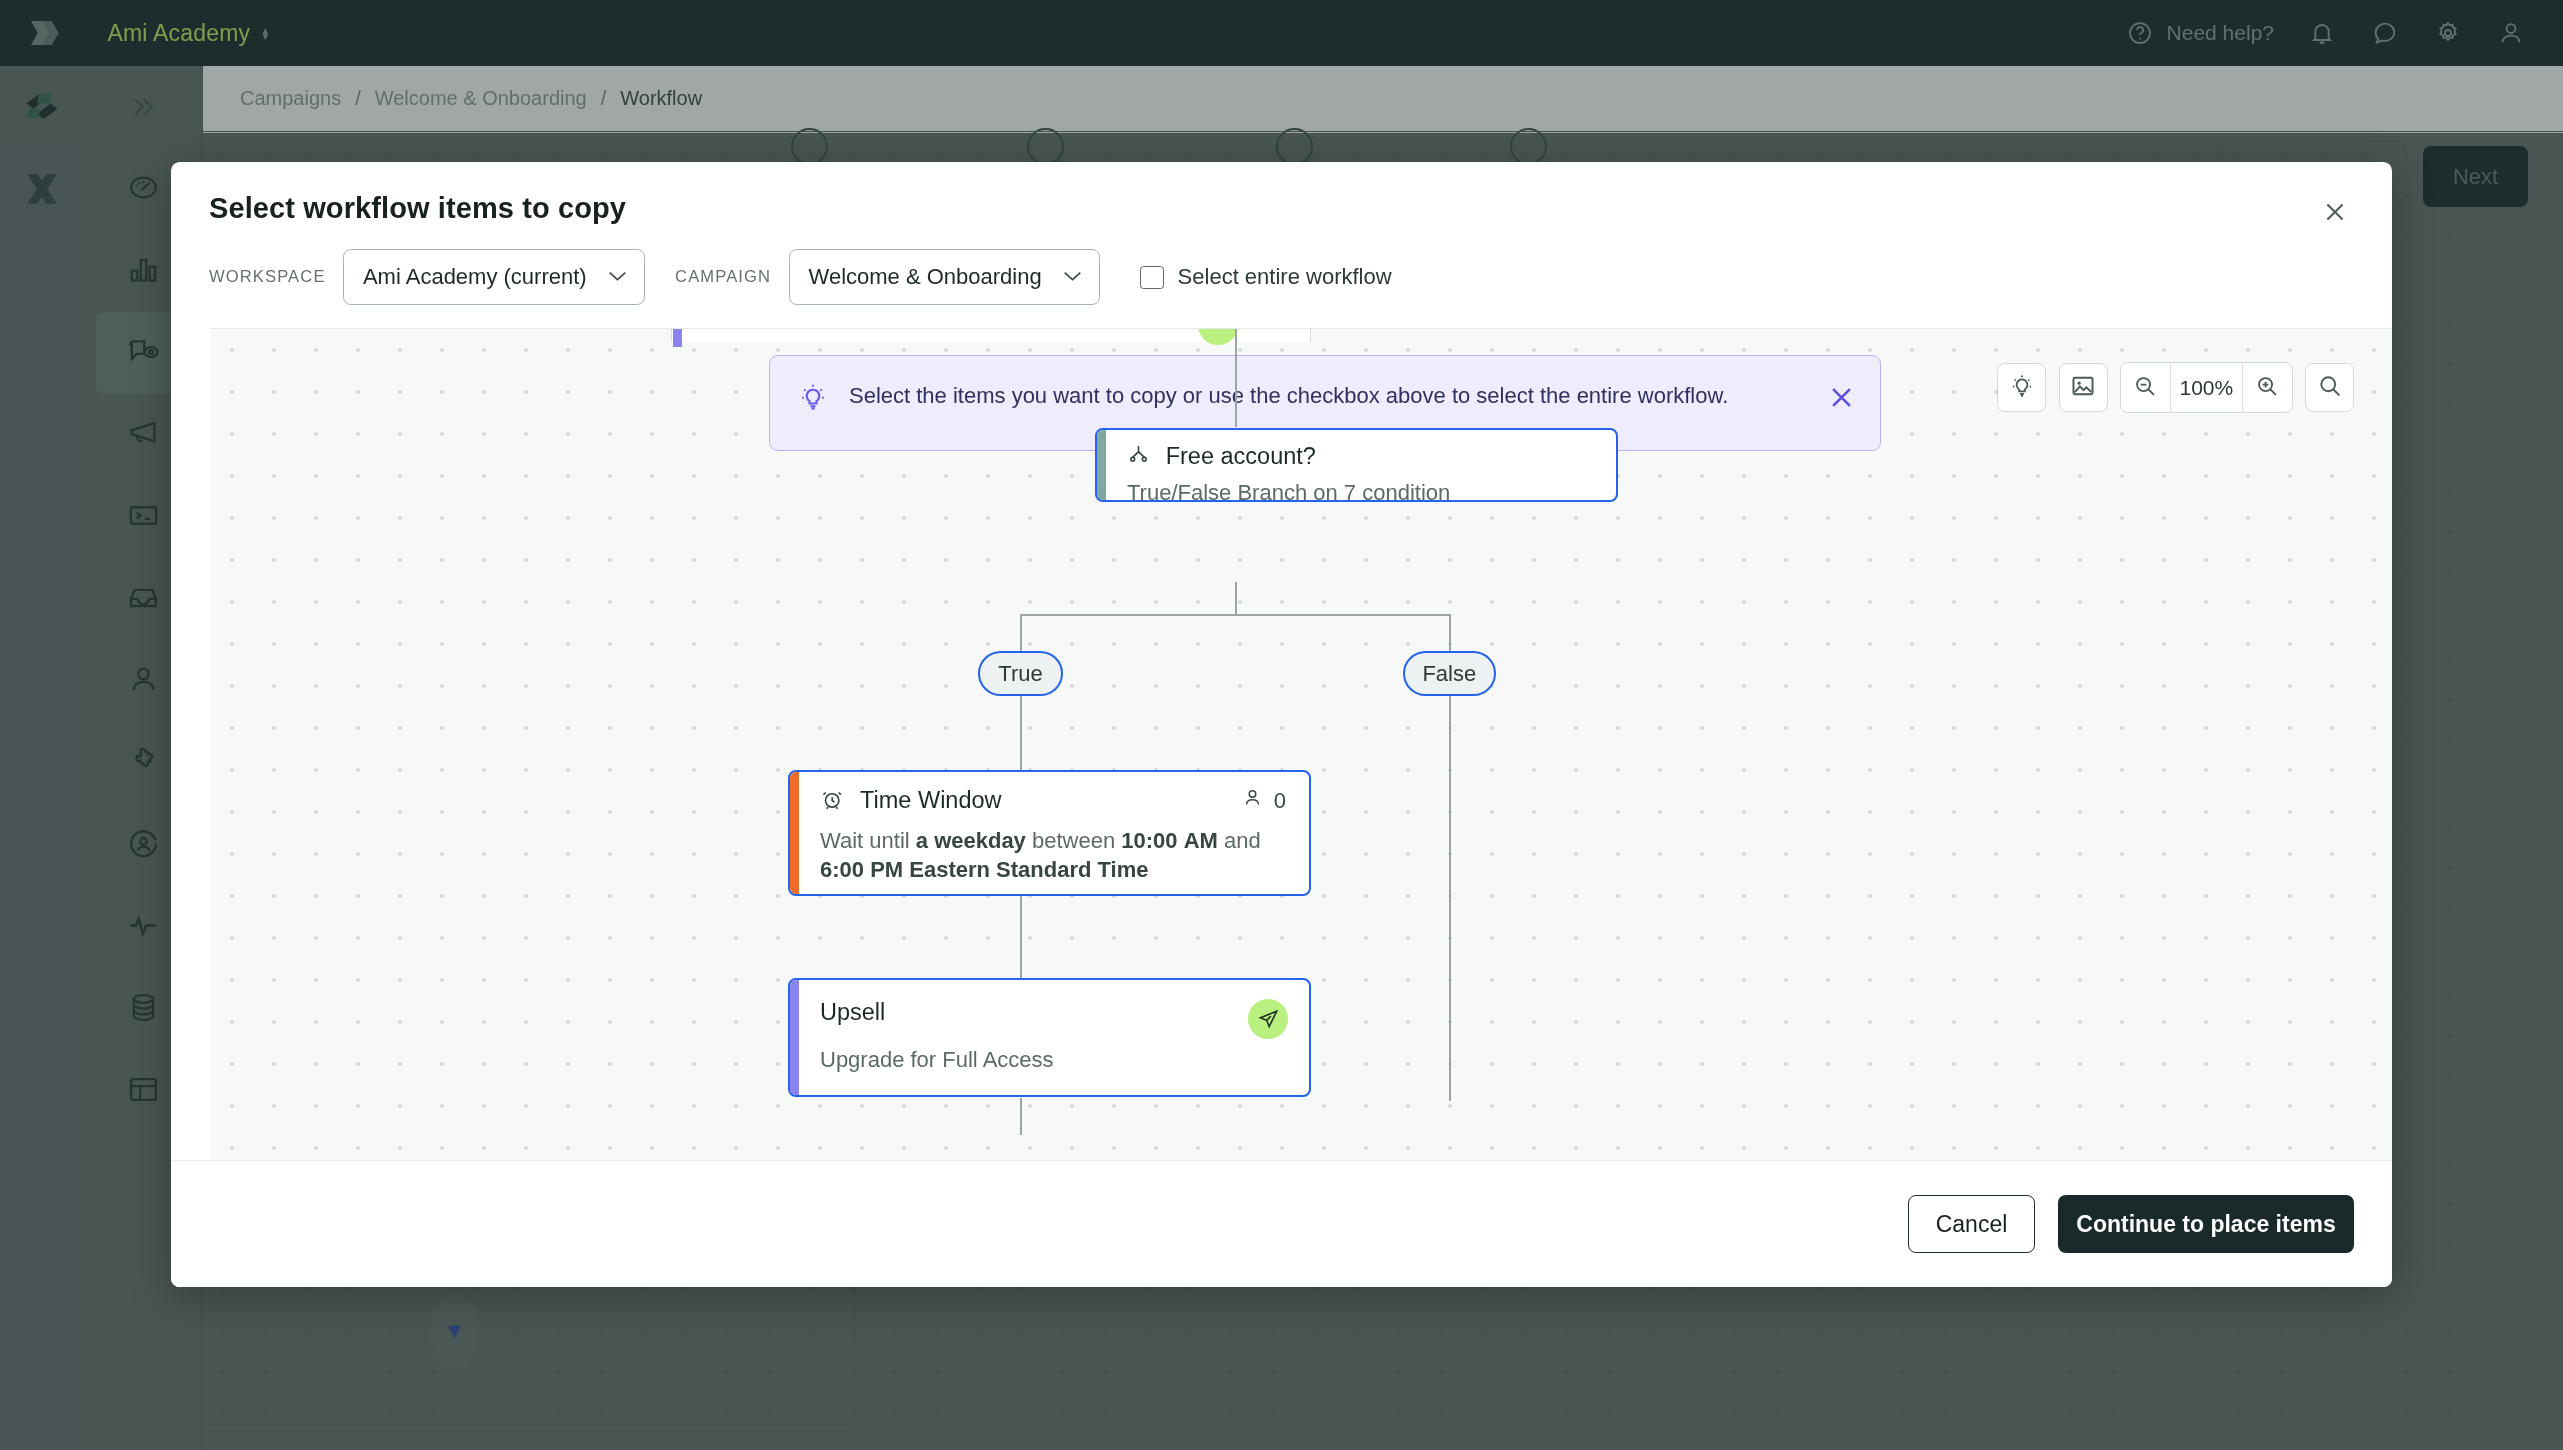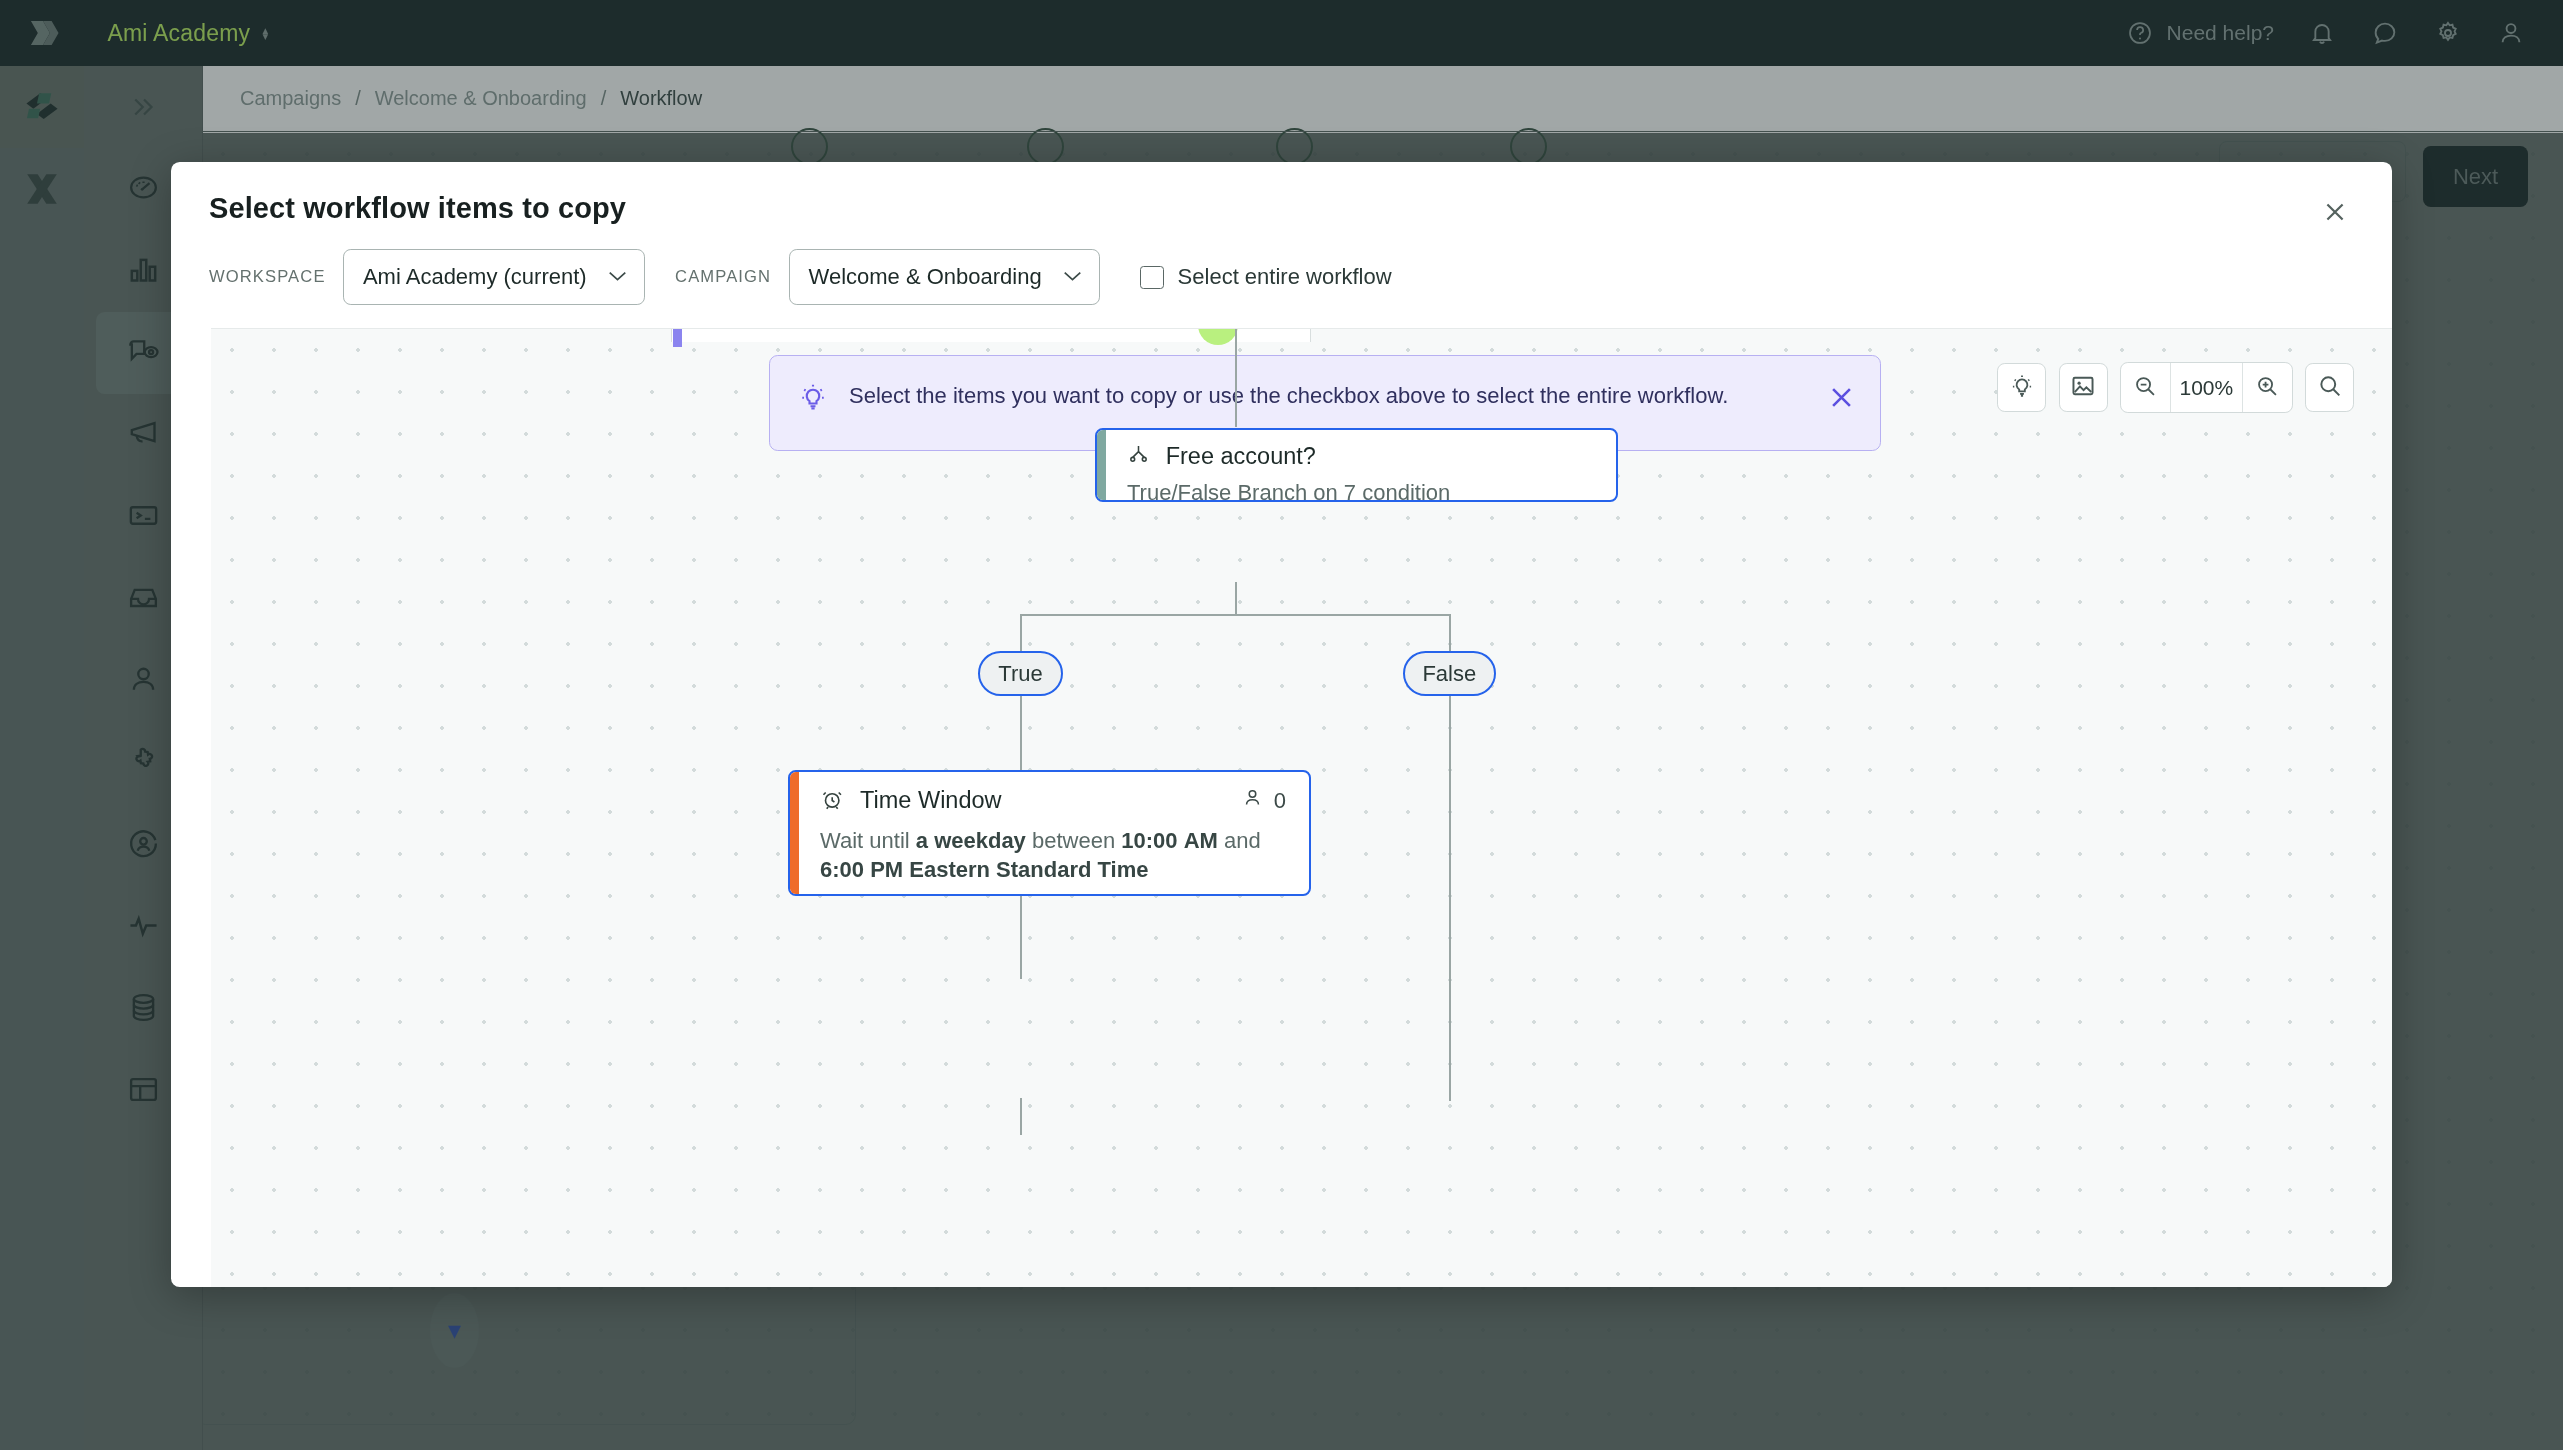--- a/index.html
+++ b/index.html
@@ -496,16 +496,33 @@
                   <path d="M5.8 19.4c0-3.3 2.8-5 6.2-5s6.2 1.7 6.2 5"></path>
                 </svg>
             </span>
             <span>0</span>
           </span>
         </div>
         <div class="nsub" style="margin-top:10.5px;">Wait until <b>a weekday</b> between <b>10:00&nbsp;AM</b> and <b>6:00&nbsp;PM Eastern Standard Time</b></div>
       </div>
     </div>
 
-  </div>
-
+    <div class="node" style="left:577px;top:649px;width:523px;height:119px;">
+      <div class="accent" style="background:#8b84ef;"></div>
+      <div class="sendbadge">
+        <svg width="23" height="23" viewBox="0 0 24 24" fill="none" stroke="#1f3022" stroke-width="1.7">
+            <path d="M20.5 3.5L3.6 10.2l6.5 2.6 2.6 6.5z"></path>
+            <path d="M10.1 12.8l4.4-4.4"></path>
+          </svg>
+      </div>
+      <div class="inner" style="padding:19px 23px 17.4px 30px;">
+        <div class="ntitle">Upsell</div>
+        <div class="nsub" style="margin-top:19px;">Upgrade for Full Access</div>
+      </div>
+    </div>
+  </div>
+
+  <div class="m-foot">
+    <div class="btn-ghost">Cancel</div>
+    <div class="btn-primary">Continue to place items</div>
+  </div>
 </div>
 
 
 </body></html>

